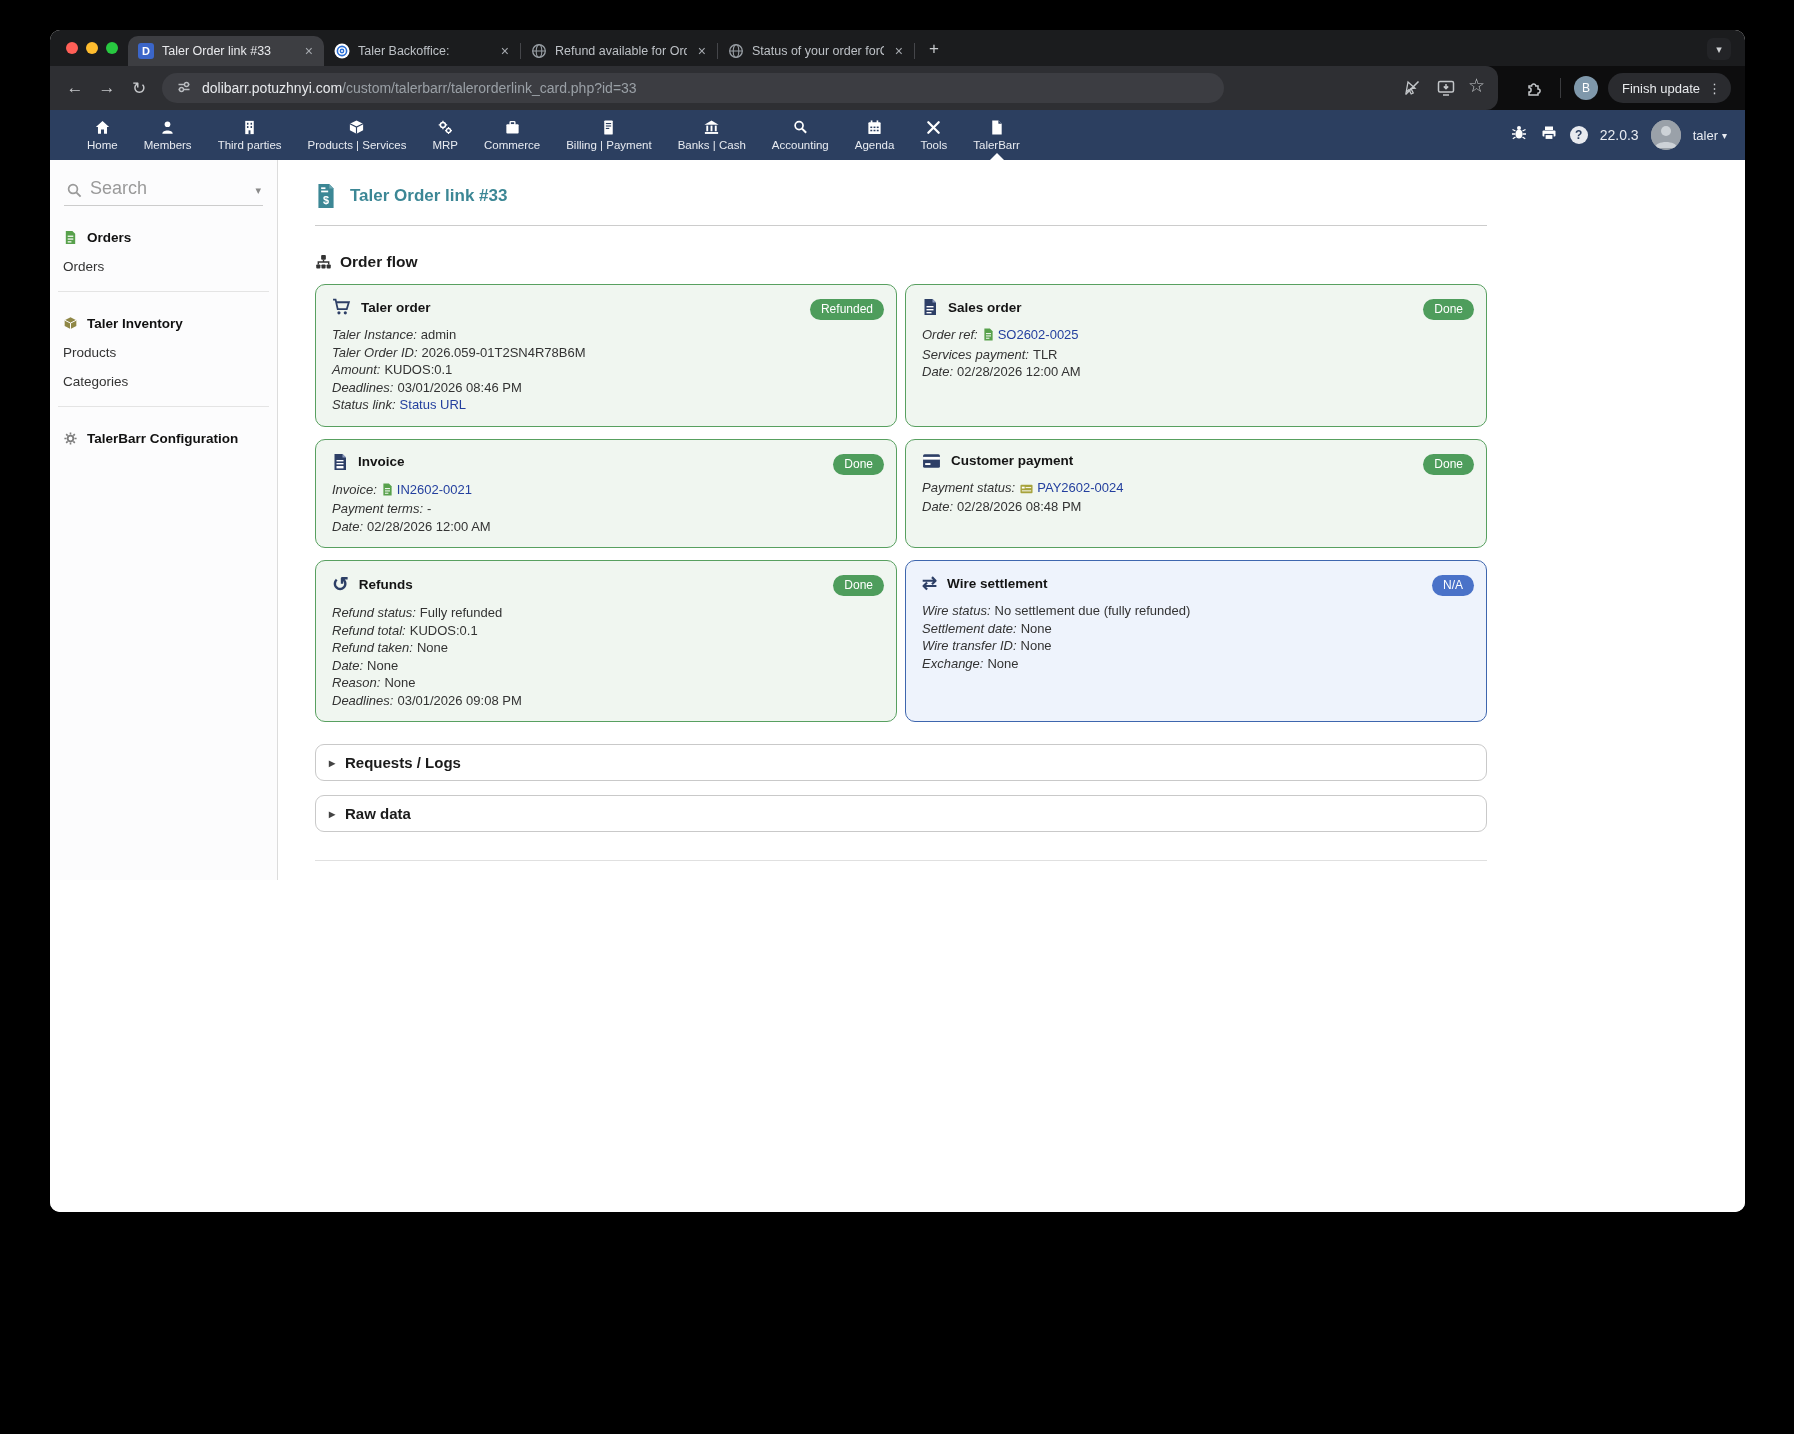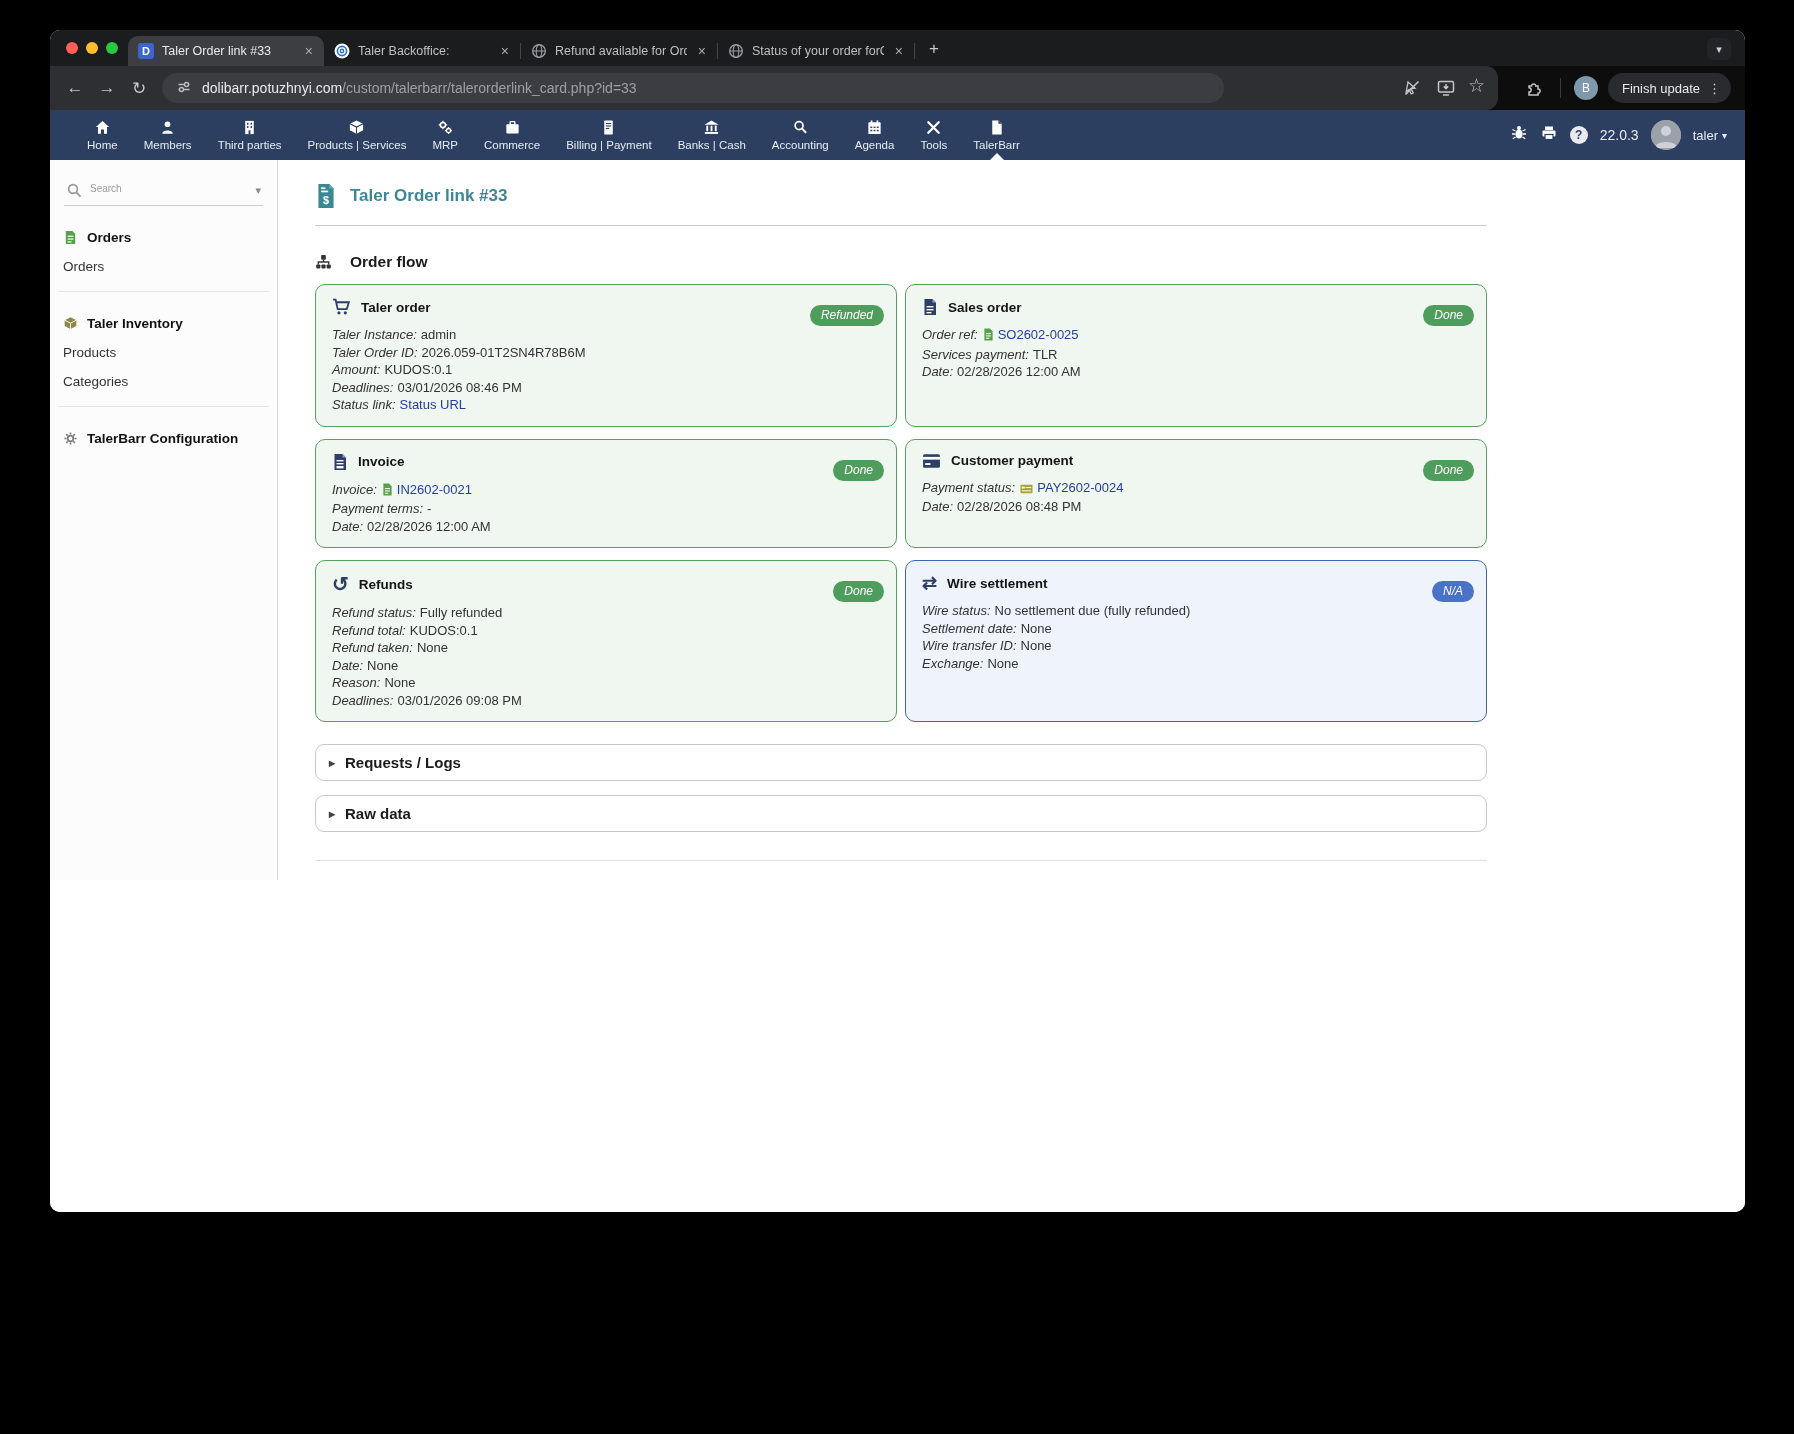--- a/index.html
+++ b/index.html
@@ -43,43 +43,43 @@
   .nav-right { margin-left:auto; display:flex; align-items:center; gap:12px; padding-right:18px; }
   .helpdot { width:18px; height:18px; border-radius:50%; background:#e8eaef; color:#2c3f60; font-size:12px; font-weight:bold; display:flex; align-items:center; justify-content:center; }
   .version { font-size:14px; }
   .user-avatar { width:30px; height:30px; border-radius:50%; background:#99a0a8; overflow:hidden; }
   .username { font-size:13px; display:flex; align-items:center; gap:4px; }
 
   
   .content { flex:1; display:flex; background:#fff; overflow:hidden; }
   .sidebar { width:228px; flex:none; background:#fcfcfd; border-right:1px solid #dcdcdc; height:720px; }
   .searchwrap { margin:18px 14px 0; position:relative; border-bottom:1px solid #ccc; height:28px; }
-  .searchwrap input { border:none; outline:none; background:transparent; width:170px; margin-left:26px; font-size:10px; color:#444; font-family:"Liberation Sans",sans-serif; }
+  .searchwrap input { border:none; outline:none; background:transparent; width:170px; margin-left:26px; font-size:18px; color:#444; font-family:"Liberation Sans",sans-serif; }
   .searchwrap input::placeholder { color:#9a9a9a; }
   .searchwrap .mag { position:absolute; left:2px; top:4px; }
   .searchwrap .caret { position:absolute; right:2px; top:6px; color:#8a8a8a; font-size:11px; }
   .side-section { margin-top:24px; padding-left:13px; display:flex; align-items:center; gap:9px; font-size:13.5px; font-weight:bold; color:#111; }
   .side-link { margin-top:14px; padding-left:13px; font-size:13.5px; color:#333; }
   .side-div { margin:17px 8px 0; border-top:1px solid #e4e4e4; }
 
   
   .main { flex:1; padding:23px 0 0 37px; }
   .page-title-row { display:flex; align-items:center; gap:13px; }
   .page-title { font-size:17px; color:#3c8795; }
   .divider1 { width:1172px; margin-top:16px; border-bottom:1px solid #ccc; }
-  .flow-title { margin-top:27px; display:flex; align-items:center; gap:18px; font-size:15.5px; font-weight:bold; color:#1b1b1b; }
+  .flow-title { margin-top:27px; display:flex; align-items:center; gap:8px; font-size:15.5px; font-weight:bold; color:#1b1b1b; }
   .cards { margin-top:13px; width:1172px; display:grid; grid-template-columns:582px 582px; column-gap:8px; row-gap:12px; }
   .card { position:relative; border:1px solid #58a060; background:#f0f6f0; border-radius:10px; padding:10px 16px 12px; font-size:13px; color:#333; }
   .card.blue { border-color:#3e66ae; background:#eef3fc; }
   .card-title { display:flex; align-items:center; gap:10px; font-size:13.5px; font-weight:bold; color:#141414; margin:3px 0 10px; }
   .crow { line-height:17.5px; }
   .crow .lbl { margin-right:4px;font-style:italic; }
   .crow a { color:#233f9e; text-decoration:none; }
   .inline-ic { display:inline-block; vertical-align:-2px; margin:0 4px 0 1px; }
-  .badge { position:absolute; top:20px; right:12px; background:#4e9d5c; color:#fff; font-size:12px; padding:3px 11px 4px; border-radius:11px;font-style:italic; }
+  .badge { position:absolute; top:14px; right:12px; background:#4e9d5c; color:#fff; font-size:12px; padding:3px 11px 4px; border-radius:11px; }
   .badge.blue { background:#4a72c8; }
   .glyph-ic { font-weight:bold; color:#2d3f66; line-height:1; }
   .collapse-box { margin-top:22px; width:1172px; border:1px solid #c9c9c9; border-radius:9px; padding:9px 13px; display:flex; align-items:center; gap:10px; font-size:15px; font-weight:bold; color:#1b1b1b; }
   .collapse-box + .collapse-box { margin-top:14px; }
   .tri { color:#444; font-size:12px; }
   .final-line { width:1172px; margin-top:28px; border-bottom:1px solid #e0e0e0; }
 </style>
 </head>
 <body>
 

